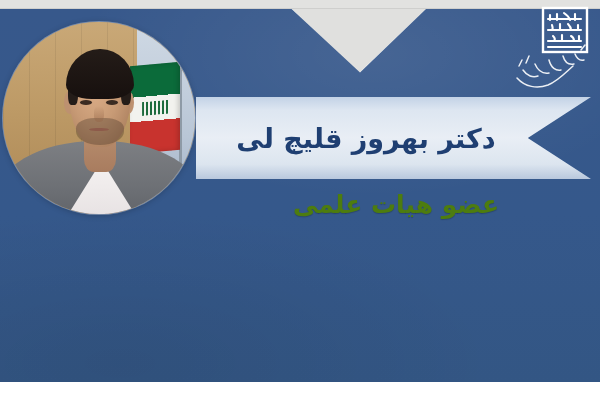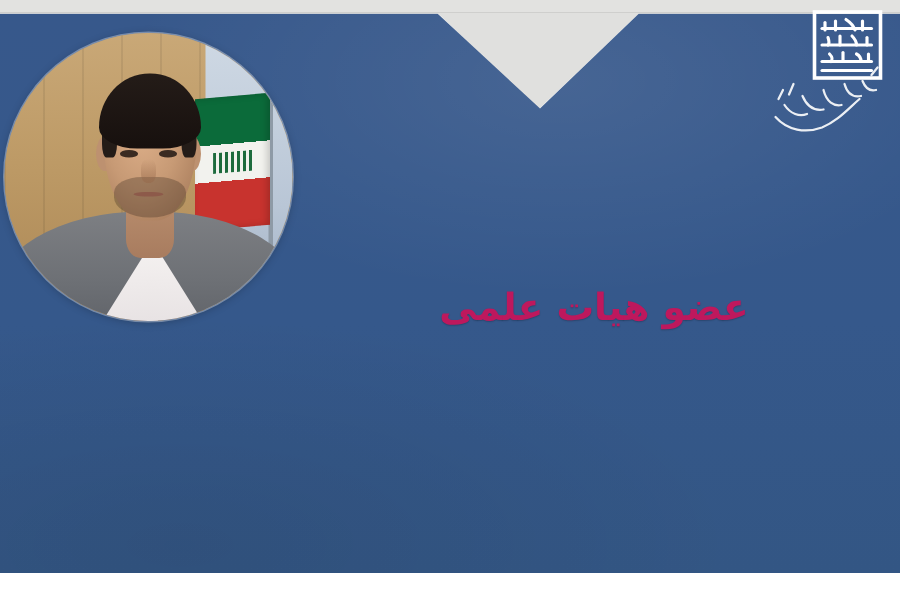--- a/index.html
+++ b/index.html
@@ -337,21 +337,21 @@
     white-space: nowrap;
   }
 
   
   .subtitle {
     position: absolute;
     left: 200px;
     top: 188px;
     width: 392px;
     text-align: center;
-    color: #be185d;
+    color: #4d7c0f;
     direction: rtl;
   }
   .subtitle-line {
     font-weight: bold;
     white-space: nowrap;
     text-shadow: 0 1px 1px rgba(0,0,0,0.20);
   }
   .subtitle-line-1 { font-size: 25px; line-height: 1.32; }
   .subtitle-line-2 { font-size: 25px; line-height: 1.32; }
 
@@ -402,20 +402,23 @@
       <div class="eye-l"></div>
       <div class="eye-r"></div>
       <div class="nose"></div>
       <div class="mouth"></div>
       <div class="sideburn-l"></div>
       <div class="sideburn-r"></div>
       <div class="hair"></div>
     </div>
   </div>
 
+  <div class="ribbon">
+    <div class="ribbon-text">دکتر بهروز قلیچ لی</div>
+  </div>
 
   <div class="subtitle">
     <div class="subtitle-line subtitle-line-1">عضو هیات علمی</div>
   </div>
 
   <div class="logo">
     <svg width="76" height="92" viewBox="0 0 76 92" xmlns="http://www.w3.org/2000/svg">
 
       <rect x="30" y="2" width="44" height="44" fill="none" stroke="#ffffff" stroke-width="2.4"></rect>
 

